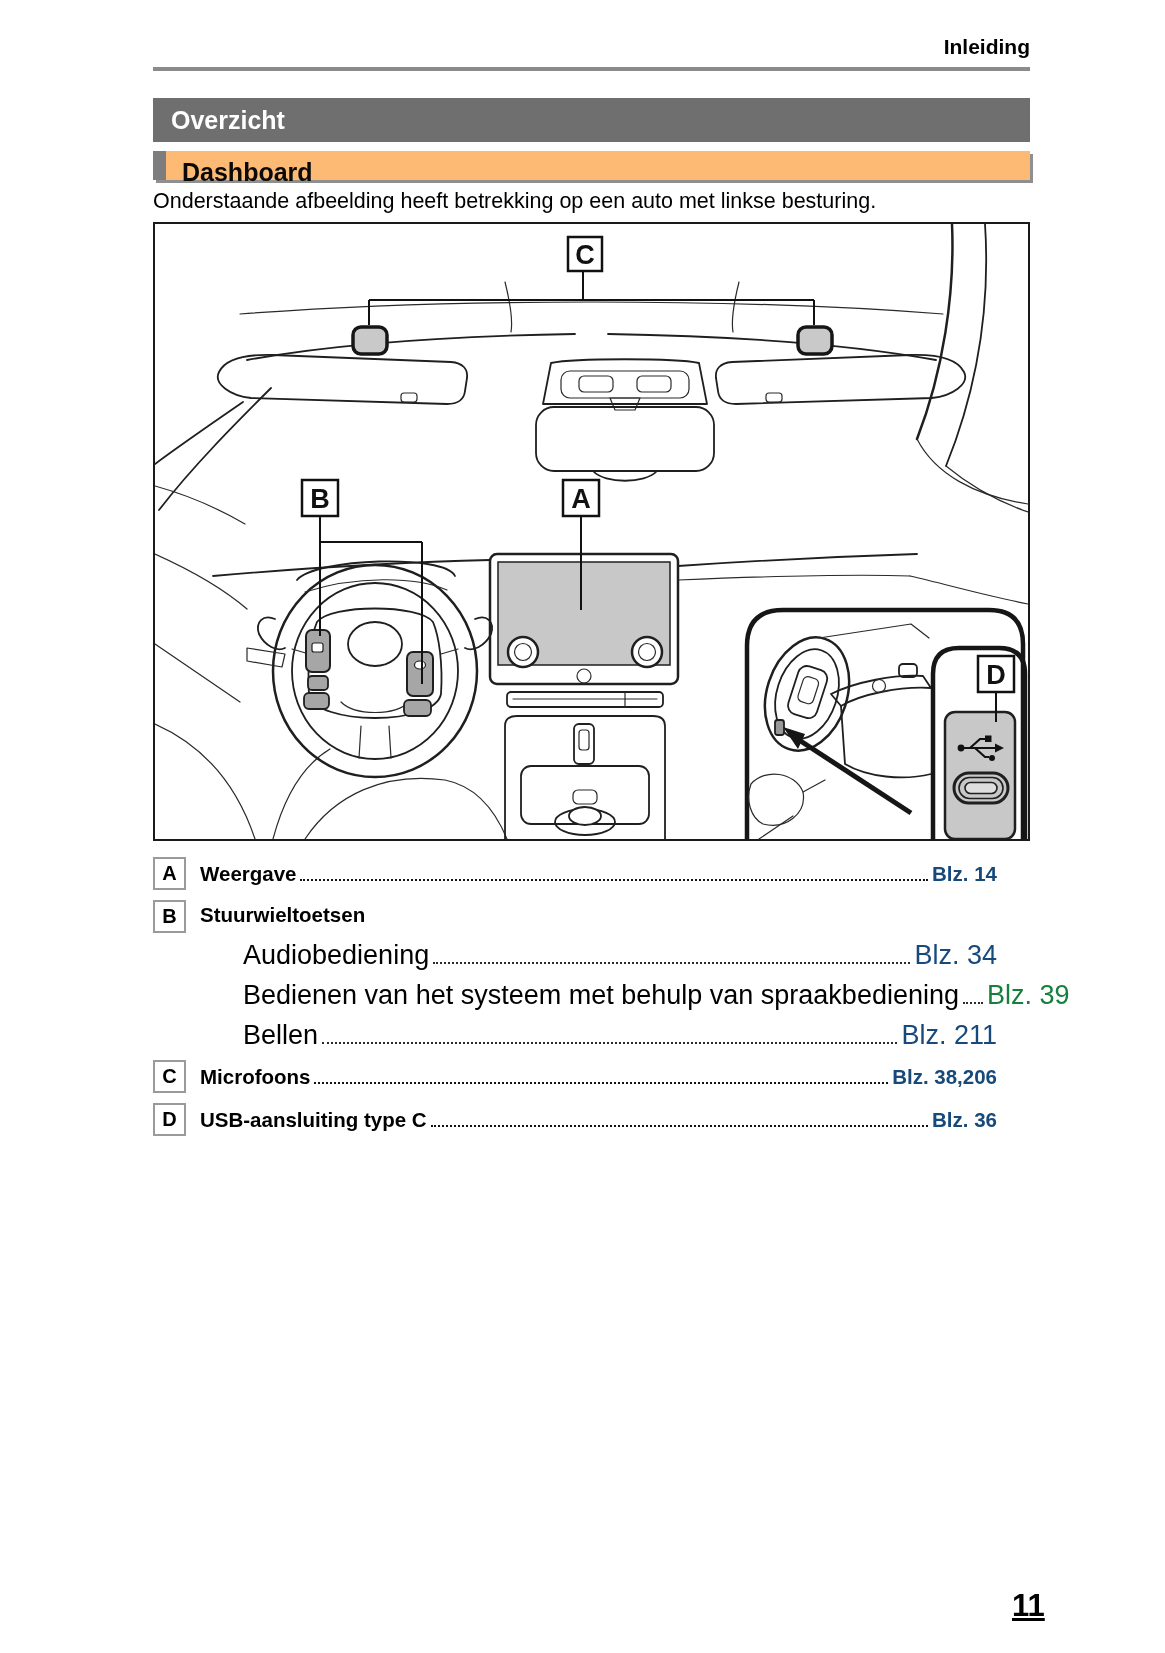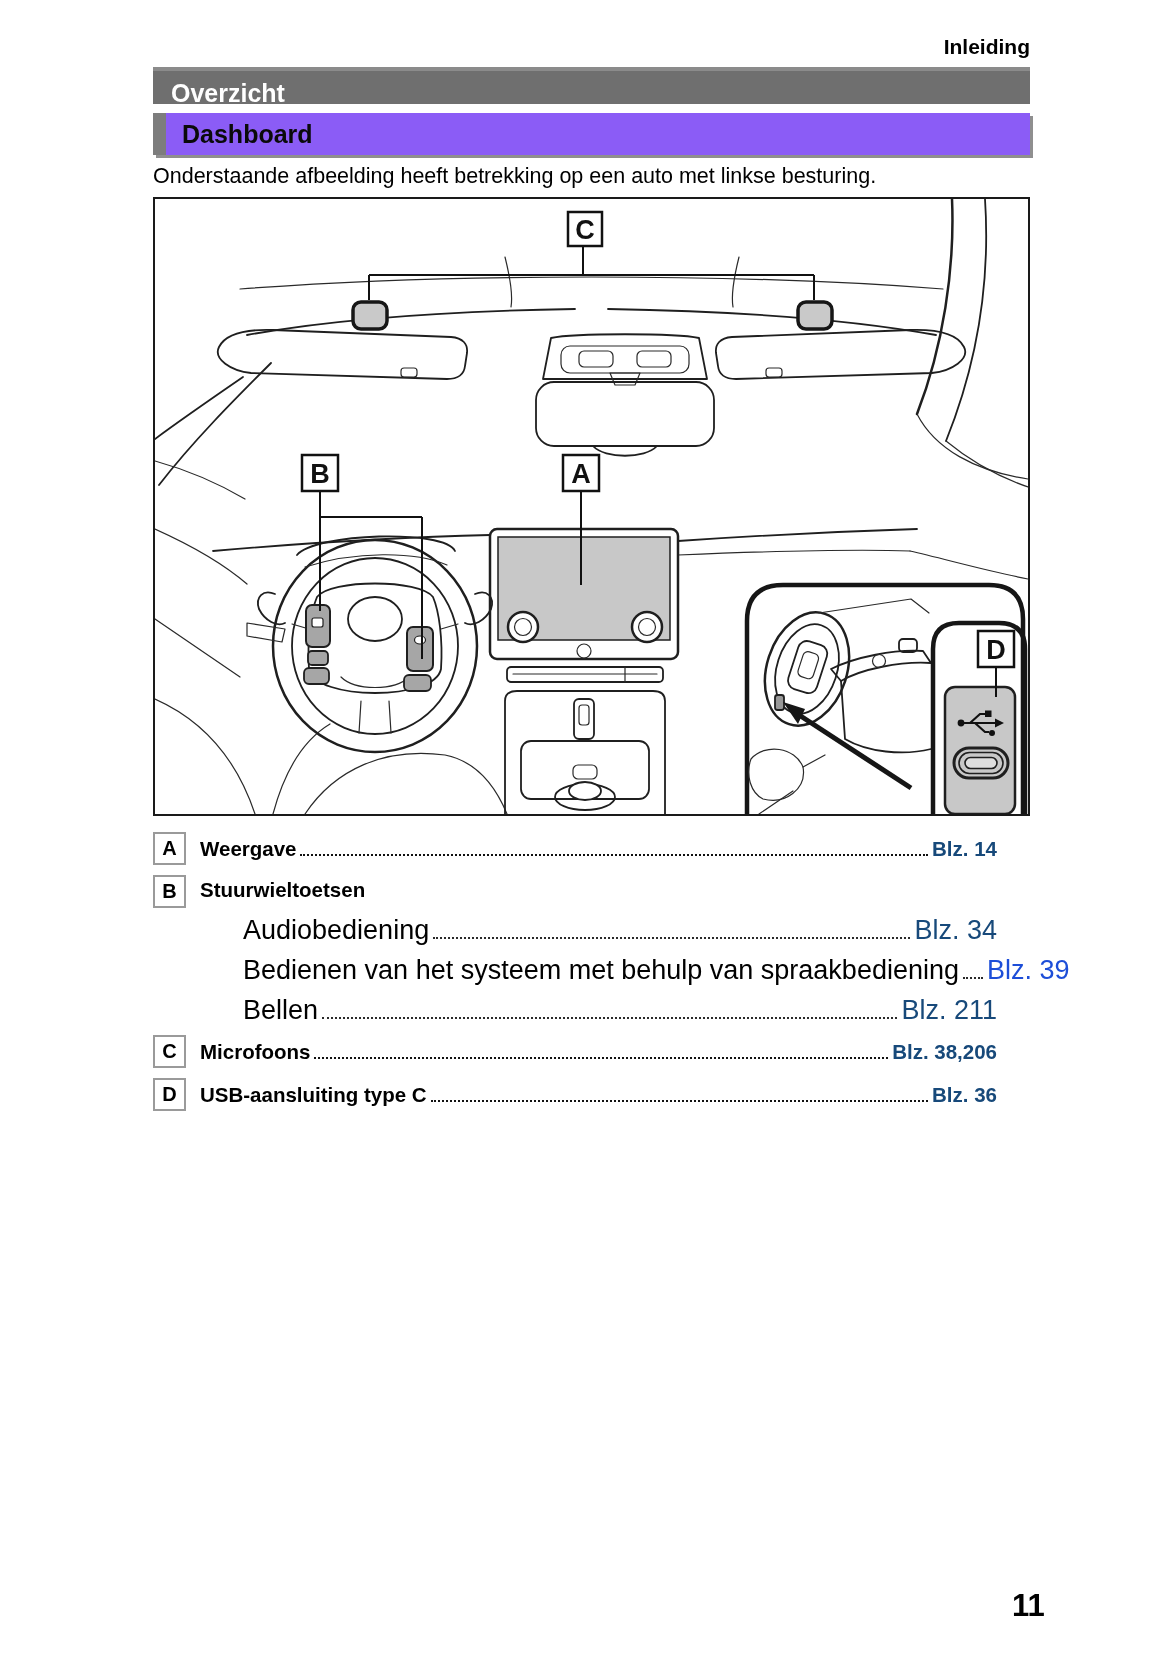--- a/index.html
+++ b/index.html
@@ -6,23 +6,23 @@
   body{
     width:1165px;height:1653px;position:relative;
     font-family:"Liberation Sans",sans-serif;color:#000;
     -webkit-font-smoothing:antialiased;
   }
   .content{position:absolute;left:113px;top:0;width:877px;padding-left:40px;}
 
   .doc-header{padding-top:34px;text-align:right;font-size:21px;font-weight:bold;line-height:26px;}
   .header-rule{margin-top:7px;height:4px;background:#8b8b8b;}
 
-  .bar-dark{height:33px;background:#6f6f6f;color:#ffffff;
+  .bar-dark{margin-top:27px;height:44px;background:#6f6f6f;color:#ffffff;
     font-size:25px;font-weight:bold;line-height:44px;padding-left:18px;box-sizing:border-box;}
-  .bar-light{margin-top:9px;height:42px;background:#8b5cf6;color:#0a0a0a;position:relative;
+  .bar-light{margin-top:9px;height:29px;background:#fdba74;color:#0a0a0a;position:relative;
     font-size:25px;font-weight:bold;line-height:42px;padding-left:29px;box-sizing:border-box;
     box-shadow:3px 3px 0 #8f8f8f;}
   .bar-light .accent{position:absolute;left:0;top:0;bottom:0;width:13px;background:#7d7d7d;}
 
   .intro{margin-top:8px;font-size:21.5px;line-height:26px;}
 
   .figure{margin-top:8px;border:2px solid #1a1a1a;height:615px;position:relative;background:#fff;}
   .figure svg{display:block;}
   .ln{fill:none;stroke:#1f1f1f;stroke-width:1.8;stroke-linecap:round;stroke-linejoin:round;}
   .ln-thin{fill:none;stroke:#2a2a2a;stroke-width:1.2;stroke-linecap:round;stroke-linejoin:round;}
@@ -43,21 +43,21 @@
   .row-main{flex:1;display:flex;align-items:baseline;font-size:20.5px;line-height:30px;min-width:0;}
   .row-main.bold{font-weight:bold;}
   .lbl{white-space:nowrap;text-align:right;}
   .leader{flex:1;margin:0 4px;border-bottom:2.6px dotted #111;height:22px;min-width:20px;}
   .leader.light{border-bottom:2.2px dotted #2a2a2a;}
   .pageref{white-space:nowrap;font-weight:bold;}
   .pageref.light{font-weight:normal;}
   .subrows{margin-left:43px;}
   .sub-row{display:flex;align-items:baseline;font-size:27px;line-height:30px;margin-top:10px;}
 
-  .page-number{position:absolute;left:1012px;top:1588px;font-size:31px;font-weight:bold;}
+  .page-number{position:absolute;left:1012px;top:1588px;font-size:31px;font-weight:bold;text-decoration:underline;}
 </style>
 </head>
 <body>
 
 <div class="content">
 
   <div class="doc-header">Inleiding</div>
   <div class="header-rule"></div>
 
   <div class="bar-dark">
@@ -241,21 +241,21 @@
           </div>
           <div class="subrows">
             <div class="sub-row">
               <span class="lbl">Audiobediening</span>
               <span class="leader light"></span>
               <span class="pageref light" style="color: rgb(23, 73, 122);">Blz. 34</span>
             </div>
             <div class="sub-row">
               <span class="lbl">Bedienen van het systeem met behulp van spraakbediening</span>
               <span class="leader light"></span>
-              <span class="pageref light" style="color: #1d4ed8;">Blz. 39</span>
+              <span class="pageref light" style="color: #15803d;">Blz. 39</span>
             </div>
             <div class="sub-row">
               <span class="lbl">Bellen</span>
               <span class="leader light"></span>
               <span class="pageref light" style="color: rgb(23, 73, 122);">Blz. 211</span>
             </div>
           </div>
         </div>
       </div>
       <div class="idx-row">

